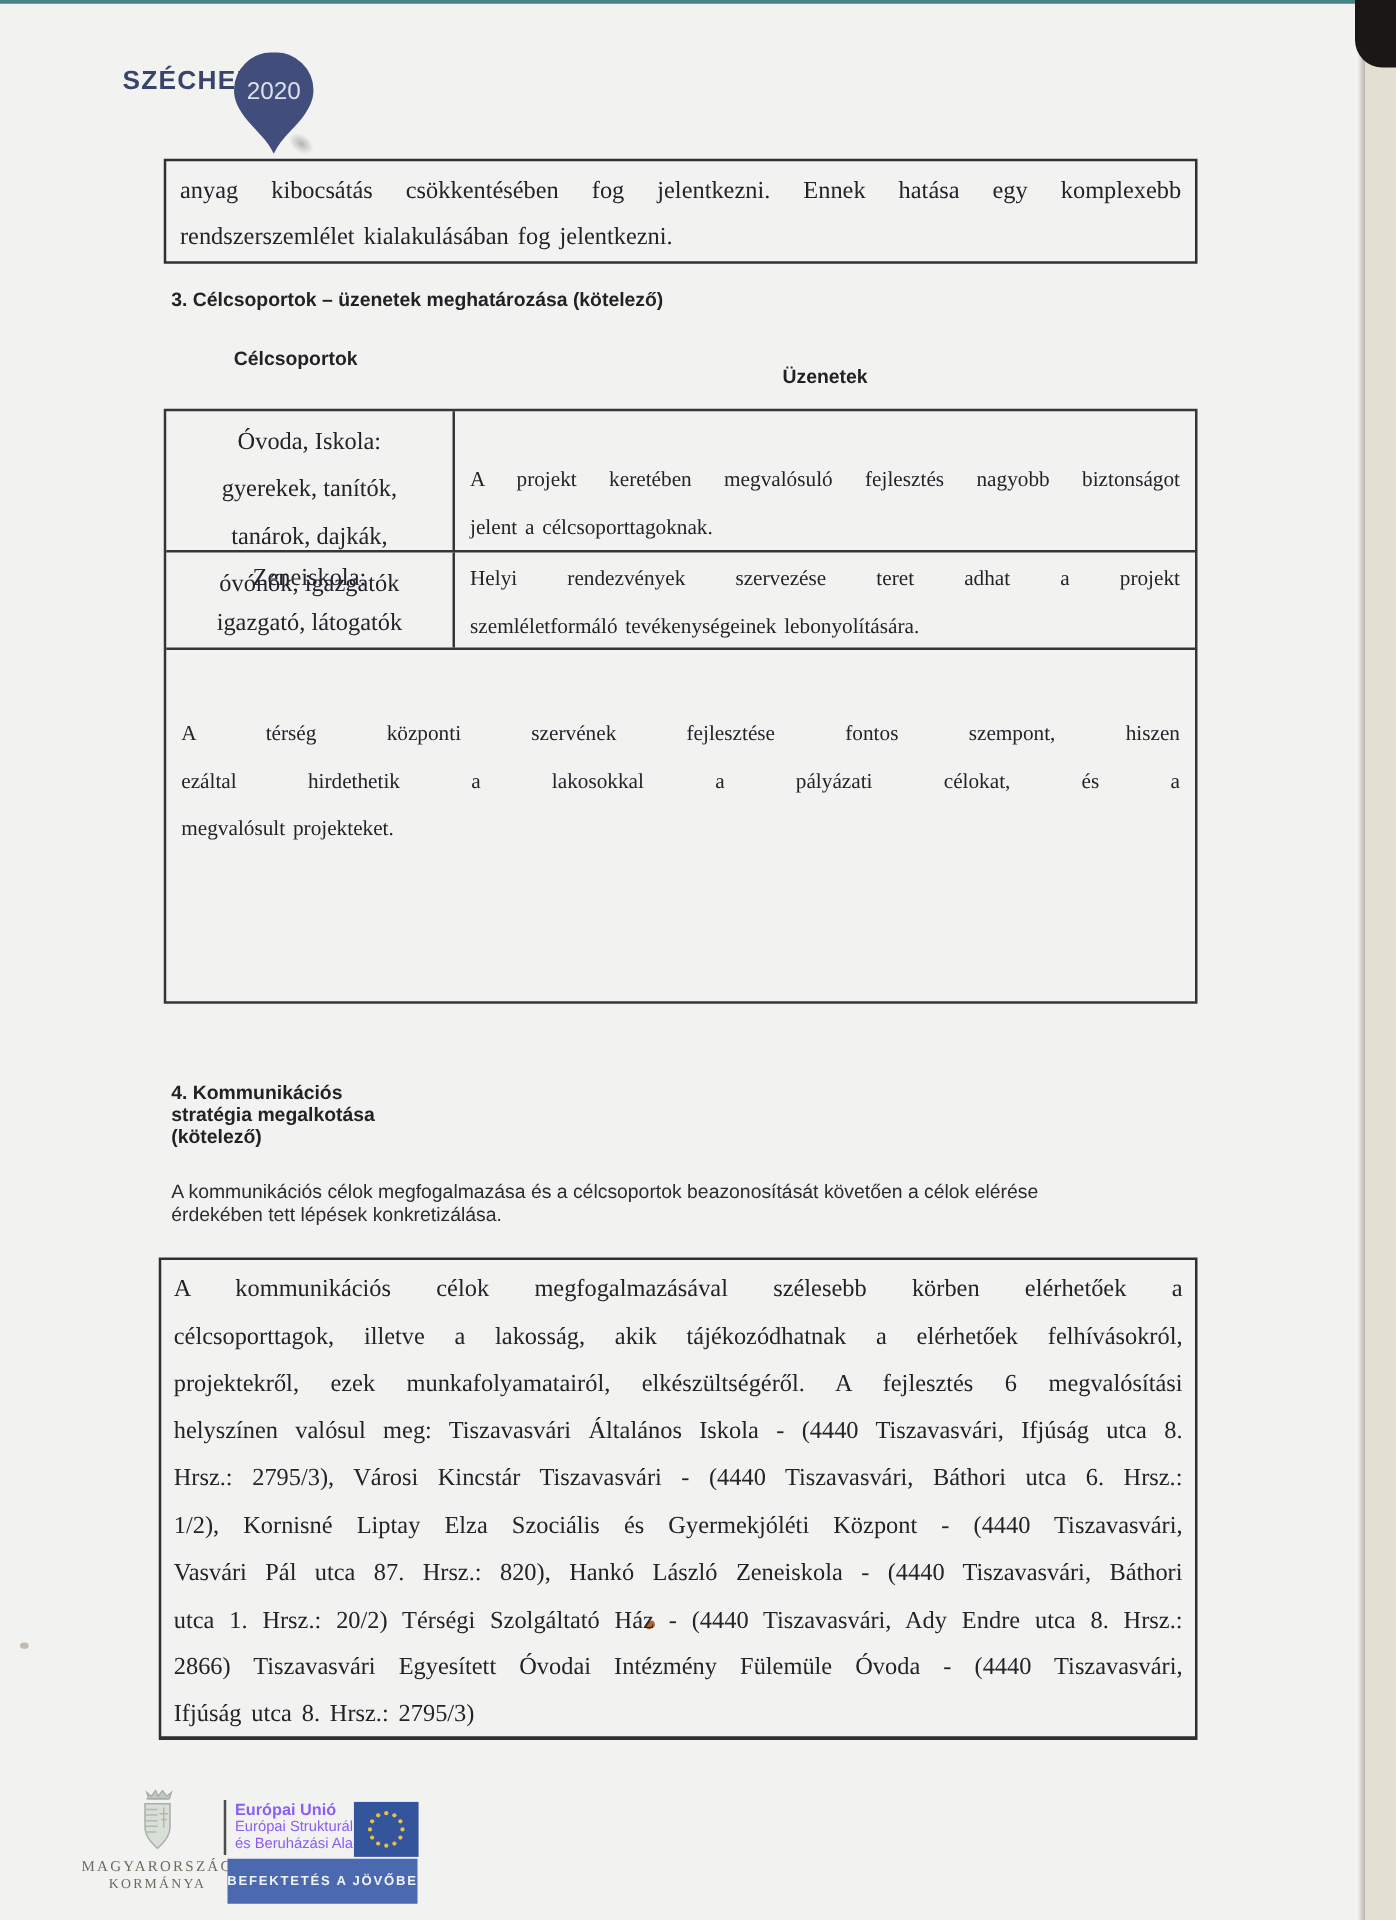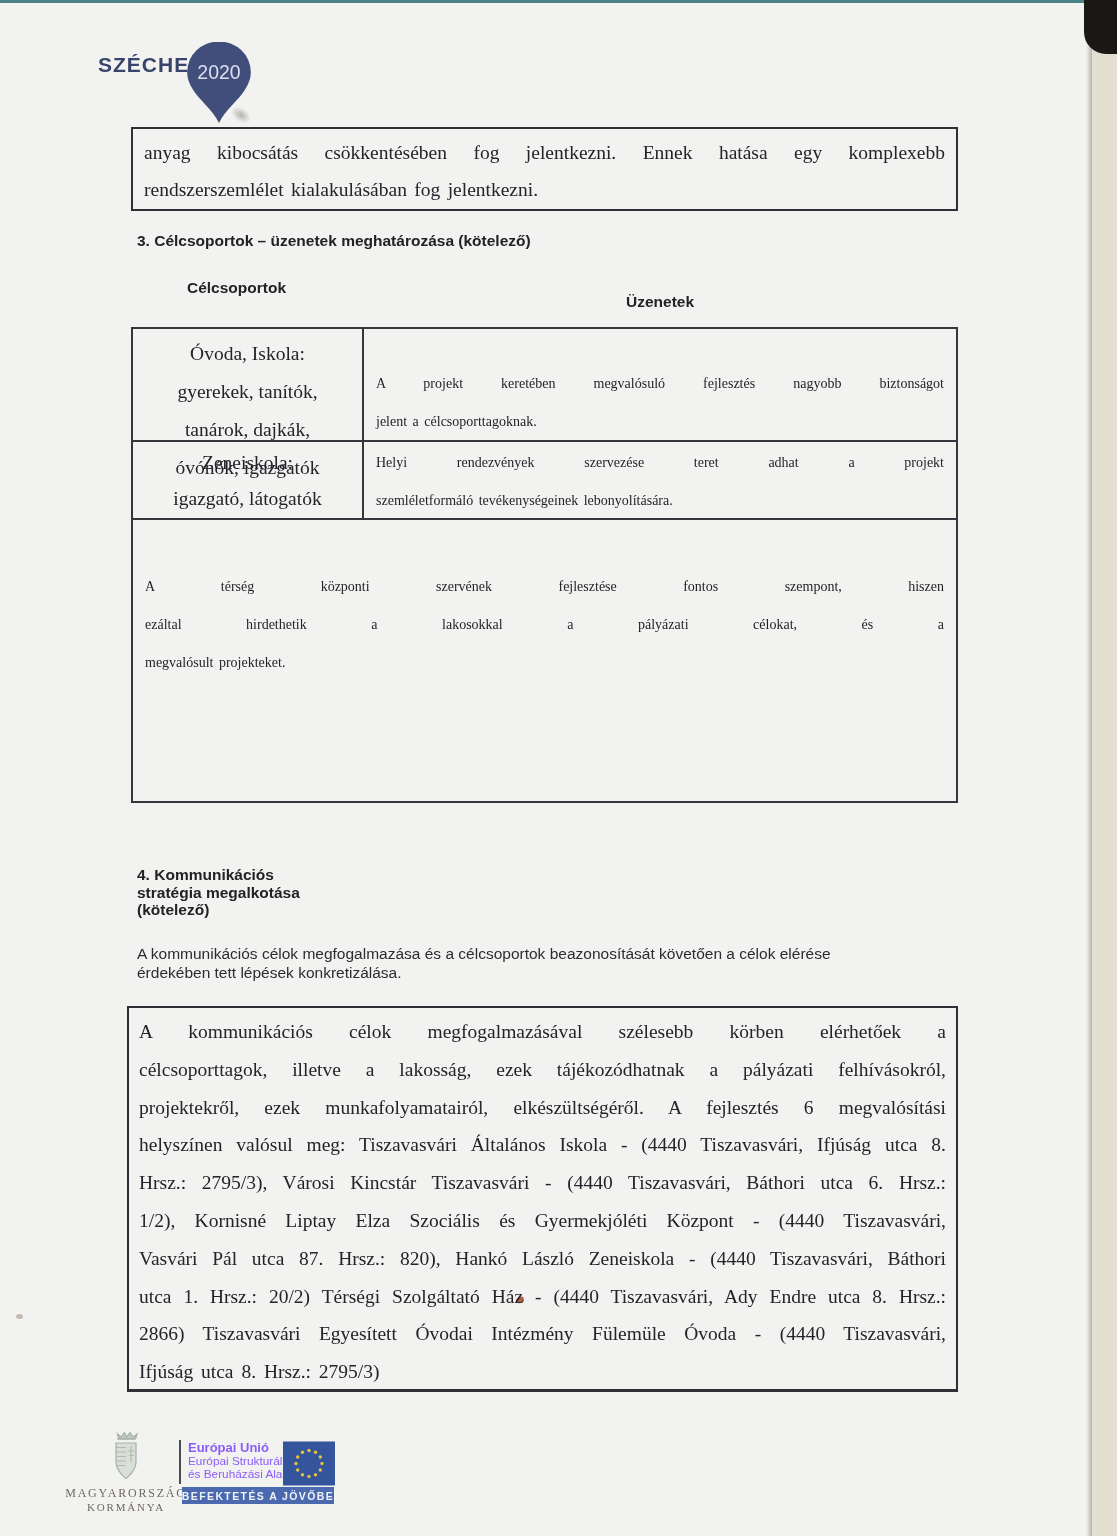--- a/index.html
+++ b/index.html
@@ -43,21 +43,21 @@
 
   
   .tbl{left:131px;top:327px;width:827px;height:476px;border:2px solid #35353b;
        box-sizing:border-box;display:flex;flex-direction:column;}
   .tbl-row{display:flex;box-sizing:border-box;border-bottom:2px solid #35353b;}
   .tbl-row:last-child{border-bottom:none;flex:1;}
   .row1{height:113px;}
   .row2{height:78px;}
   .cell-l{width:231px;box-sizing:border-box;border-right:2px solid #35353b;
           text-align:center;font-size:19.5px;line-height:38px;}
-  .cell-r{flex:1;box-sizing:border-box;padding:0 12px;font-size:14px;
+  .cell-r{flex:1;box-sizing:border-box;padding:0 12px;font-size:17px;
           line-height:38px;word-spacing:2px;text-align:justify;}
   .row1 .cell-l{padding-top:6px;}
   .row1 .cell-r{padding-top:36px;}
   .row2 .cell-l{padding-top:3px;line-height:36px;}
   .row2 .cell-r{padding-top:2px;}
   .row3 .cell-l{padding-top:36px;}
   .row3 .cell-r{padding-top:48px;}
 
   
   .heading4{left:137px;top:866px;line-height:17.5px;}
@@ -70,21 +70,21 @@
   .coa{left:103px;top:1428px;filter:blur(0.4px);opacity:.8;}
   .gov-label{left:56px;top:1486px;width:140px;text-align:center;
       font-family:"Liberation Serif",serif;color:#6f695e;letter-spacing:1.8px;}
   .gov-l1{font-size:12px;}
   .gov-l2{font-size:11px;}
   .footer-divider{left:179px;top:1440px;width:2px;height:44px;background:#4d4d4d;}
   .eu-text{left:188px;top:1441px;color:#8b5cf6;}
   .eu-l1{font-size:13px;font-weight:bold;line-height:14px;}
   .eu-l2,.eu-l3{font-size:11.8px;line-height:12.8px;}
   .eu-flag{left:283px;top:1441px;}
-  .banner{left:182px;top:1487px;width:152px;height:17px;background:#4a69ae;
+  .banner{left:182px;top:1487px;width:152px;height:36px;background:#4a69ae;
       display:flex;align-items:center;justify-content:center;color:#eef1f8;
       font-weight:bold;font-size:10.5px;letter-spacing:1.4px;white-space:nowrap;}
 </style>
 </head>
 <body>
 
 <div class="page">
 
   <div class="abs scan-top-line"></div>
   <div class="abs scan-right-strip"></div>
@@ -148,21 +148,21 @@
     <div>stratégia megalkotása</div>
     <div>(kötelező)</div>
   </div>
   <div class="abs sec4-intro">
     <div>A kommunikációs célok megfogalmazása és a célcsoportok beazonosítását követően a célok elérése</div>
     <div>érdekében tett lépések konkretizálása.</div>
   </div>
 
   <div class="abs doc-box box2 serif">
     <div class="just-last">A kommunikációs célok megfogalmazásával szélesebb körben elérhetőek a</div>
-    <div class="just-last">célcsoporttagok, illetve a lakosság, ezek tájékozódhatnak a pályázati felhívásokról,</div>
+    <div class="just-last">célcsoporttagok, illetve a lakosság, akik tájékozódhatnak a elérhetőek felhívásokról,</div>
     <div class="just-last">projektekről, ezek munkafolyamatairól, elkészültségéről. A fejlesztés 6 megvalósítási</div>
     <div class="just-last">helyszínen valósul meg: Tiszavasvári Általános Iskola - (4440 Tiszavasvári, Ifjúság utca 8.</div>
     <div class="just-last">Hrsz.: 2795/3), Városi Kincstár Tiszavasvári - (4440 Tiszavasvári, Báthori utca 6. Hrsz.:</div>
     <div class="just-last">1/2), Kornisné Liptay Elza Szociális és Gyermekjóléti Központ - (4440 Tiszavasvári,</div>
     <div class="just-last">Vasvári Pál utca 87. Hrsz.: 820), Hankó László Zeneiskola - (4440 Tiszavasvári, Báthori</div>
     <div class="just-last">utca 1. Hrsz.: 20/2) Térségi Szolgáltató Ház - (4440 Tiszavasvári, Ady Endre utca 8. Hrsz.:</div>
     <div class="just-last">2866) Tiszavasvári Egyesített Óvodai Intézmény Fülemüle Óvoda - (4440 Tiszavasvári,</div>
     <div>Ifjúság utca 8. Hrsz.: 2795/3)</div>
   </div>
 

